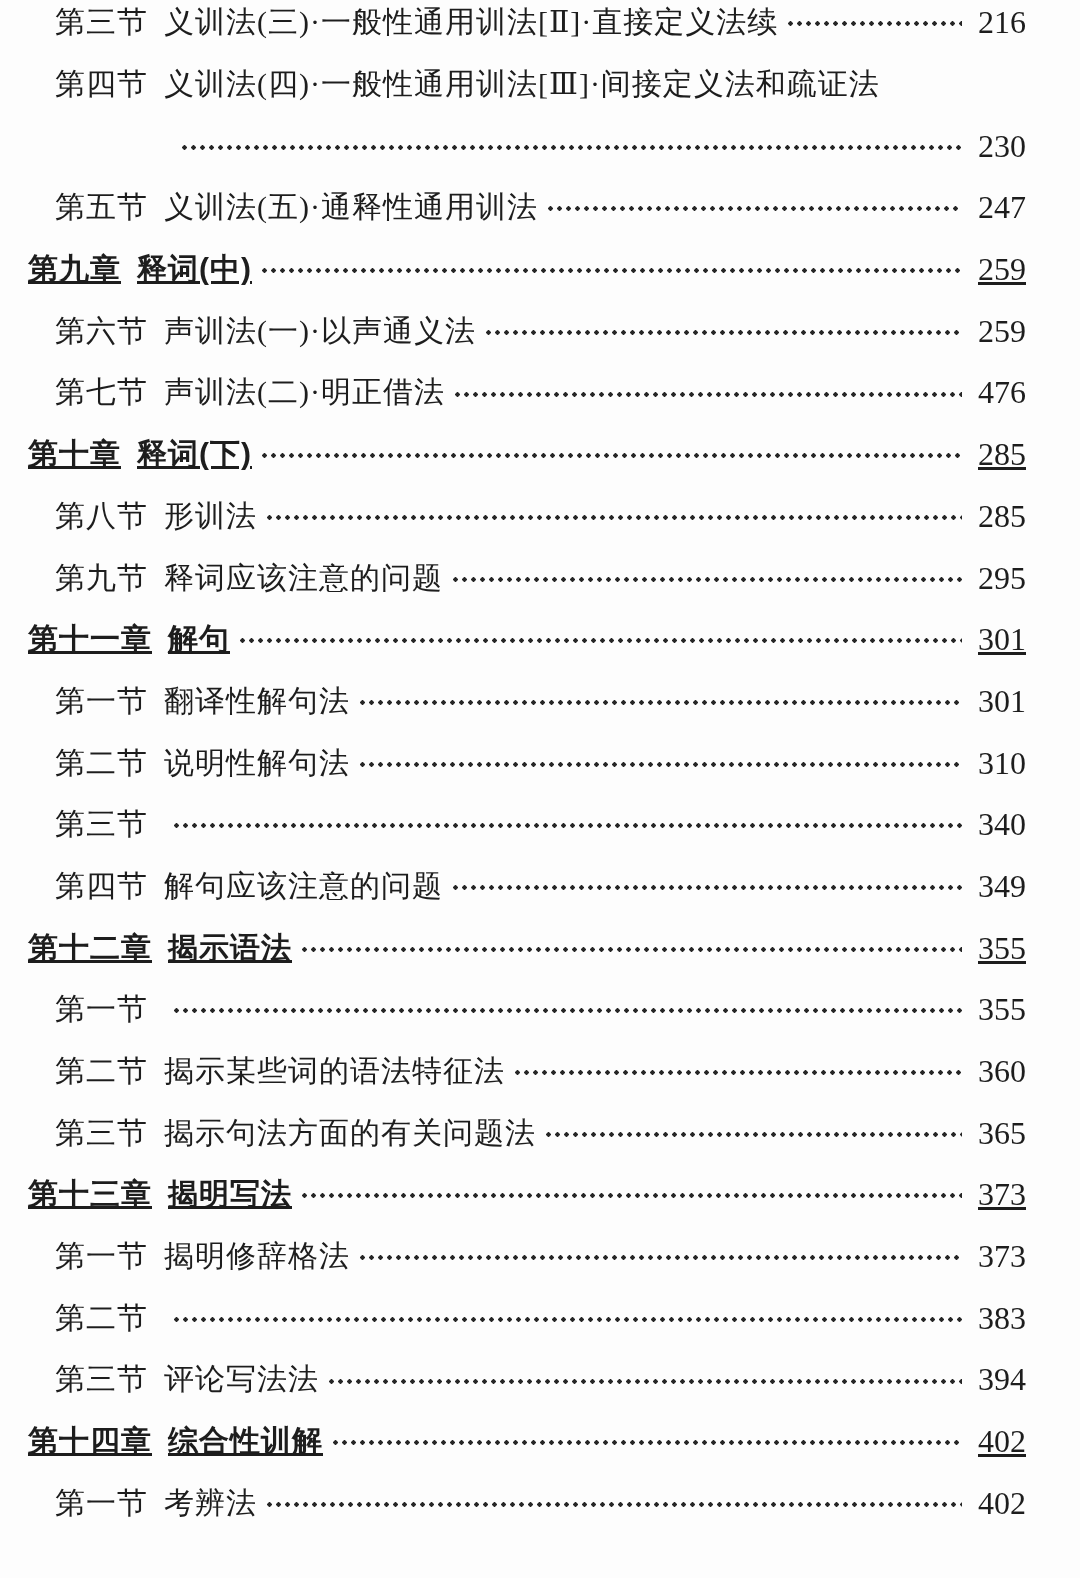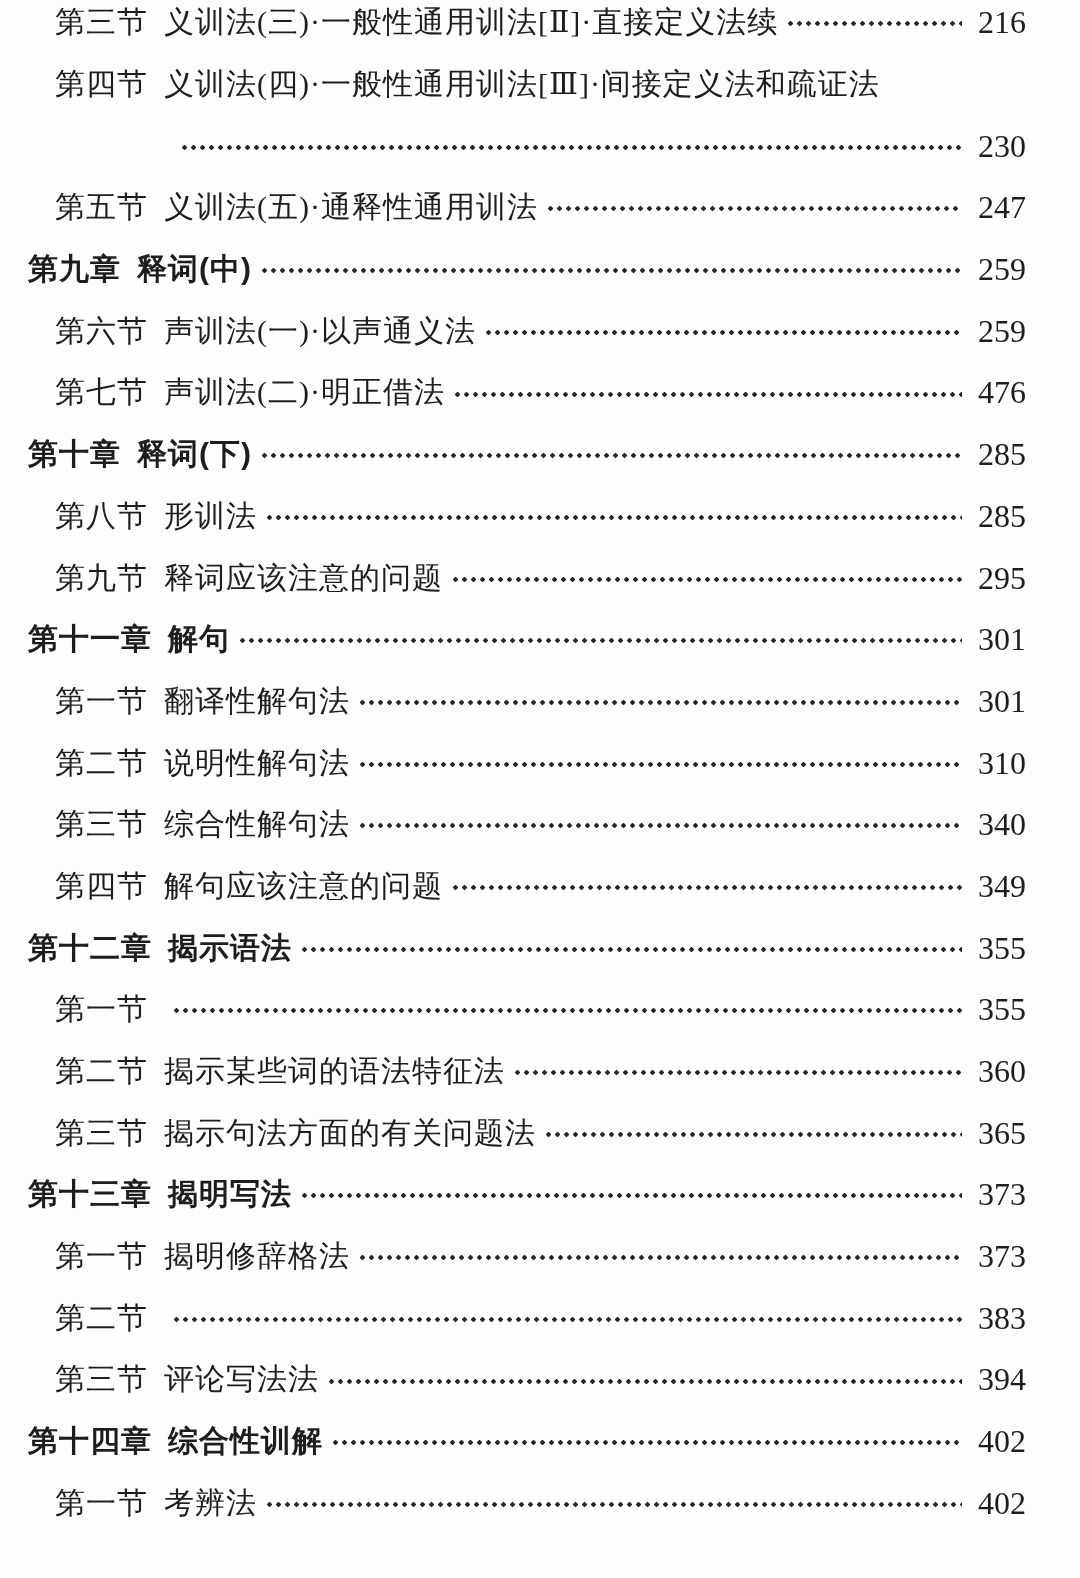--- a/index.html
+++ b/index.html
@@ -32,20 +32,21 @@
   .row.section {
     padding-left: 27px;
     font-family: "Liberation Serif", "DejaVu Serif", serif;
     font-weight: 400;
   }
   
   .row.chapter {
     padding-left: 0;
     font-family: "Liberation Sans", "DejaVu Sans", sans-serif;
     font-weight: 700;
+    text-decoration: underline;
   }
   .label {
     flex: 0 0 auto;
     margin-right: 16px;
   }
   .title {
     flex: 0 0 auto;
   }
   .leader {
     flex: 1 1 auto;
@@ -147,21 +148,20 @@
     <span class="page-num">301</span>
   </div>
       <div class="row section">
     <span class="label">第二节</span>
     <span class="title">说明性解句法</span>
     <span class="leader"></span>
     <span class="page-num">310</span>
   </div>
       <div class="row section">
     <span class="label">第三节</span>
-    <span class="title">综合性解句法</span>
     <span class="leader"></span>
     <span class="page-num">340</span>
   </div>
       <div class="row section">
     <span class="label">第四节</span>
     <span class="title">解句应该注意的问题</span>
     <span class="leader"></span>
     <span class="page-num">349</span>
   </div>
       <div class="row chapter">

